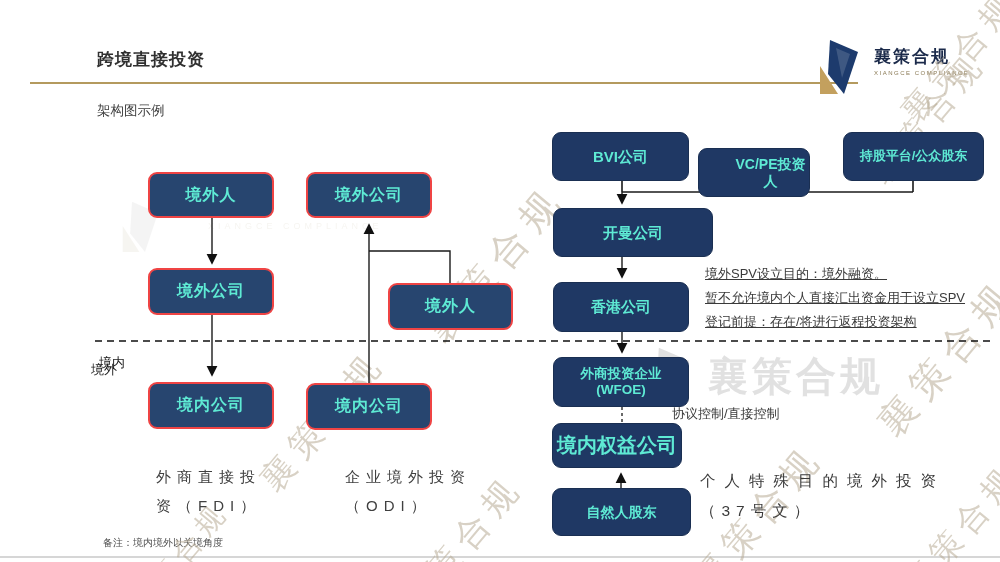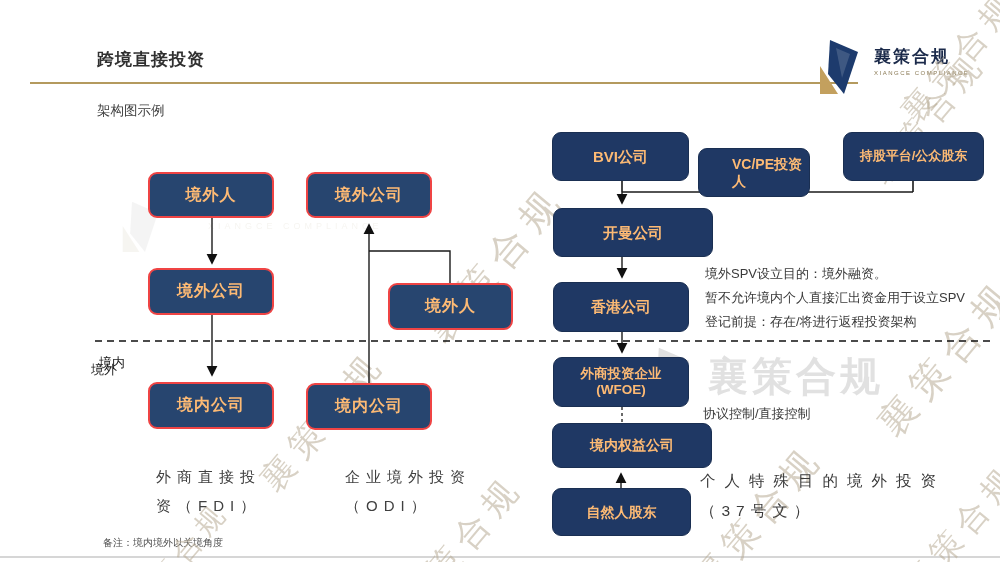--- a/index.html
+++ b/index.html
@@ -13,22 +13,22 @@
   .subtitle{position:absolute;left:97px;top:102px;font-size:13.5px;color:#3d3d3d;}
   .footnote{position:absolute;left:103px;top:536px;font-size:10px;color:#4d4d4d;}
   .footer-rule{position:absolute;left:0;top:556px;width:1000px;height:2px;background:#d6d6d6;}
   
   .logo{position:absolute;left:820px;top:38px;display:flex;align-items:flex-start;}
   .logo-text{margin-left:6px;padding-top:10px;}
   .logo-name{font-size:17px;font-weight:bold;color:#1b2a4a;letter-spacing:2px;line-height:18px;}
   .logo-tagline{font-size:6px;color:#8a7a55;letter-spacing:1.5px;margin-top:4px;}
   
   .box{
-    position:absolute;border-radius:9px;color:#fdba74;font-weight:bold;
-    display:flex;align-items:center;justify-content:center;text-align:left;
+    position:absolute;border-radius:9px;color:#5eead4;font-weight:bold;
+    display:flex;align-items:center;justify-content:center;text-align:center;
     line-height:1.15;z-index:3;box-sizing:border-box;
   }
   .box.light{background:#27456f;border:2px solid #ef4444;font-size:16px;letter-spacing:1px;}
   .box.dark{background:#1f3864;border:1px solid #1a2f52;}
   
   .region{position:absolute;font-size:13px;color:#1a1a1a;z-index:3;}
   
   .caption{position:absolute;font-size:15px;color:#404040;letter-spacing:6px;line-height:29px;z-index:3;}
   .caption-37{position:absolute;font-size:15.5px;color:#3a3a3a;letter-spacing:9px;line-height:30px;z-index:3;}
   .caption-37 .l2{letter-spacing:6px;}
@@ -133,29 +133,29 @@
 
   <div class="box dark" style="left:552px;top:132px;width:137px;height:49px;font-size:15px;">BVI公司</div>
   <div class="box dark" style="left:698px;top:148px;width:112px;height:49px;font-size:14px;padding-left:33px;">VC/PE投资人</div>
   <div class="box dark" style="left:843px;top:132px;width:141px;height:49px;font-size:13px;">持股平台/公众股东</div>
   <div class="box dark" style="left:553px;top:208px;width:160px;height:49px;font-size:15px;">开曼公司</div>
   <div class="box dark" style="left:553px;top:282px;width:136px;height:50px;font-size:15px;">香港公司</div>
   <div class="box dark" style="left:553px;top:357px;width:136px;height:50px;font-size:13.5px;flex-direction:column;">
     <div>外商投资企业</div>
     <div>(WFOE)</div>
   </div>
-  <div class="box dark" style="left:552px;top:423px;width:160px;height:45px;font-size:14px;">境内权益公司</div>
+  <div class="box dark" style="left:552px;top:423px;width:130px;height:45px;font-size:20px;">境内权益公司</div>
   <div class="box dark" style="left:552px;top:488px;width:139px;height:48px;font-size:14px;">自然人股东</div>
 
-  <div class="note" style="left:705px;top:262px;">
+  <div class="note" style="left:705px;top:262px;text-decoration:underline;">
     <div>境外SPV设立目的：境外融资。</div>
     <div>暂不允许境内个人直接汇出资金用于设立SPV</div>
     <div>登记前提：存在/将进行返程投资架构</div>
   </div>
-  <div class="note" style="left:703px;top:402px;">协议控制/直接控制</div>
+  <div class="note" style="left:672px;top:402px;">协议控制/直接控制</div>
   <div class="caption-37" style="left:700px;top:466px;">
     <div>个人特殊目的境外投资</div>
     <div class="l2">（37号文）</div>
   </div>
 
   <div class="footnote">备注：境内境外以关境角度</div>
   <div class="footer-rule"></div>
 
 </div>
 

